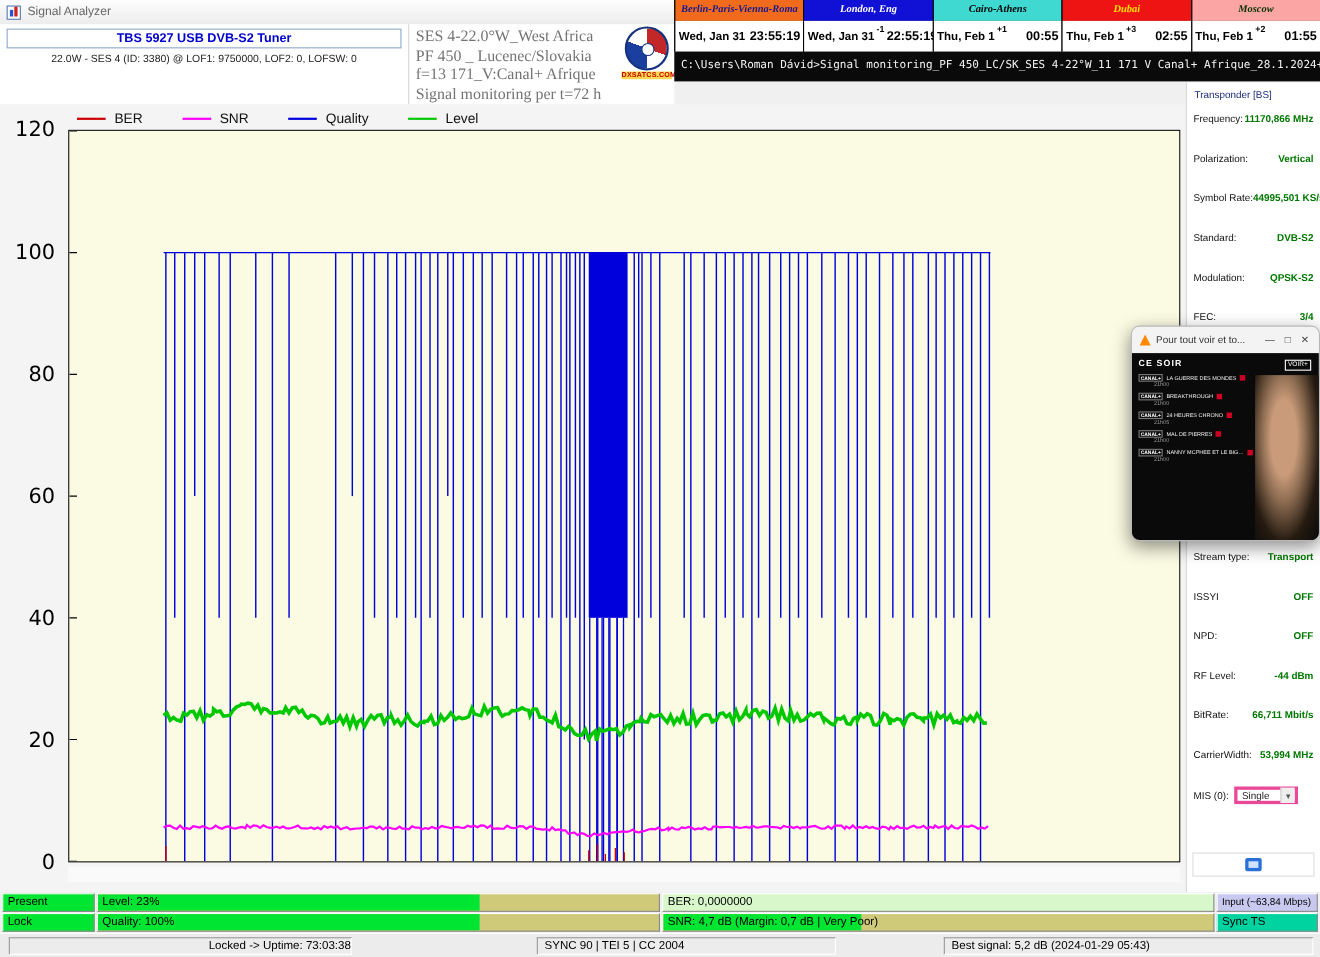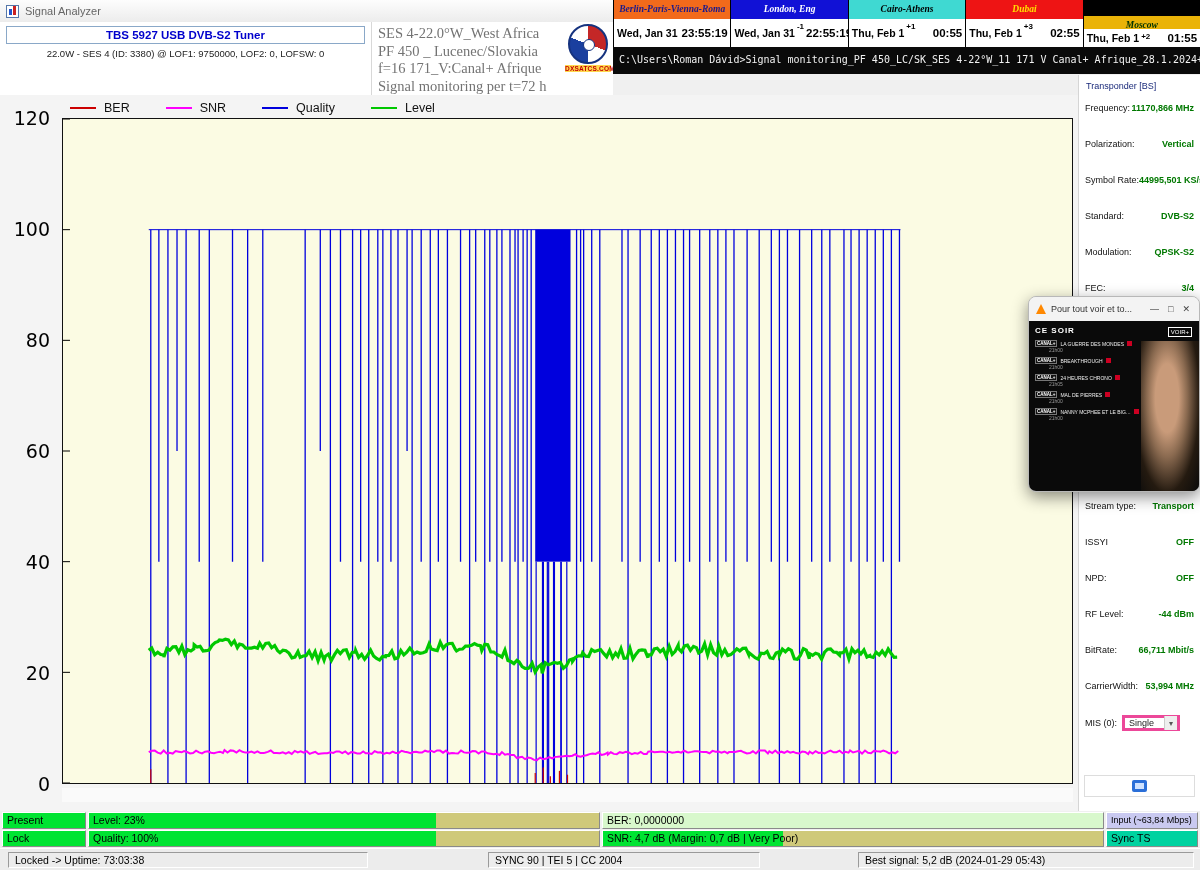--- a/index.html
+++ b/index.html
@@ -113,41 +113,41 @@
   .cell-text { position:relative; z-index:1; }
   .cell-pale { background:#d8f8cc; }
   .cell-input { background:#c9c9f0; font-size:9px; }
   .cell-sync { background:#00d2a0; }
   .c1 { left:2px; width:84px; } .c2 { left:88px; width:512px; } .c3 { left:602px; width:502px; } .c4 { left:1106px; width:92px; }
 
   
   .statusbar { position:absolute; left:0; top:848px; width:1200px; height:22px; background:#ececec; border-top:1px solid #fff; }
   .sb-cell { position:absolute; top:3px; height:16px; border:1px solid; border-color:#9a9a9a #ffffff #ffffff #9a9a9a;
     font-size:10.5px; line-height:14px; padding-left:6px; color:#000; white-space:nowrap; overflow:hidden; }
-  .sb-left { left:8px; width:360px; } .sb-center { left:488px; width:272px; } .sb-right { left:858px; width:336px; }
+  .sb-left { left:8px; width:312px;text-align:right; } .sb-center { left:488px; width:272px; } .sb-right { left:858px; width:336px; }
 </style>
 </head>
 <body>
 
 <div class="titlebar">
   <span class="app-icon"></span>
   <span class="app-title">Signal Analyzer</span>
 </div>
 
 <div class="top-strip">
   <div class="tuner-panel">
     <div class="tuner-title-box">
       <div class="tuner-title">TBS 5927 USB DVB-S2 Tuner</div>
     </div>
     <div class="tuner-info">22.0W - SES 4 (ID: 3380) @ LOF1: 9750000, LOF2: 0, LOFSW: 0</div>
   </div>
   <div class="header-block">
     <div>SES 4-22.0°W_West Africa</div>
     <div>PF 450 _ Lucenec/Slovakia</div>
-    <div>f=16 171_V:Canal+ Afrique</div>
+    <div>f=13 171_V:Canal+ Afrique</div>
     <div>Signal monitoring per t=72 h</div>
   </div>
   <div class="logo">
     <div class="logo-circle"></div>
     <span class="logo-label">DXSATCS.COM</span>
   </div>
 </div>
 
 <div class="clocks">
   <div class="clock">
@@ -176,21 +176,21 @@
   </div>
   <div class="clock">
     <div class="clock-head" style="background: rgb(238, 20, 20); color: rgb(255, 224, 0);">Dubai</div>
     <div class="clock-body">
       <span class="clock-date">Thu, Feb 1</span>
       <span class="clock-offset">+3</span>
       <span class="clock-time">02:55</span>
     </div>
   </div>
   <div class="clock">
-    <div class="clock-head" style="background: #eab308; color: rgb(0, 51, 0); margin-top: 16px;">Moscow</div>
+    <div class="clock-head" style="background: #fca5a5; color: rgb(0, 51, 0);">Moscow</div>
     <div class="clock-body">
       <span class="clock-date">Thu, Feb 1</span>
       <span class="clock-offset">+2</span>
       <span class="clock-time">01:55</span>
     </div>
   </div>
 </div>
 
 <div class="console">C:\Users\Roman Dávid&gt;Signal monitoring_PF 450_LC/SK_SES 4-22°W_11 171 V Canal+ Afrique_28.1.2024+</div>
 

